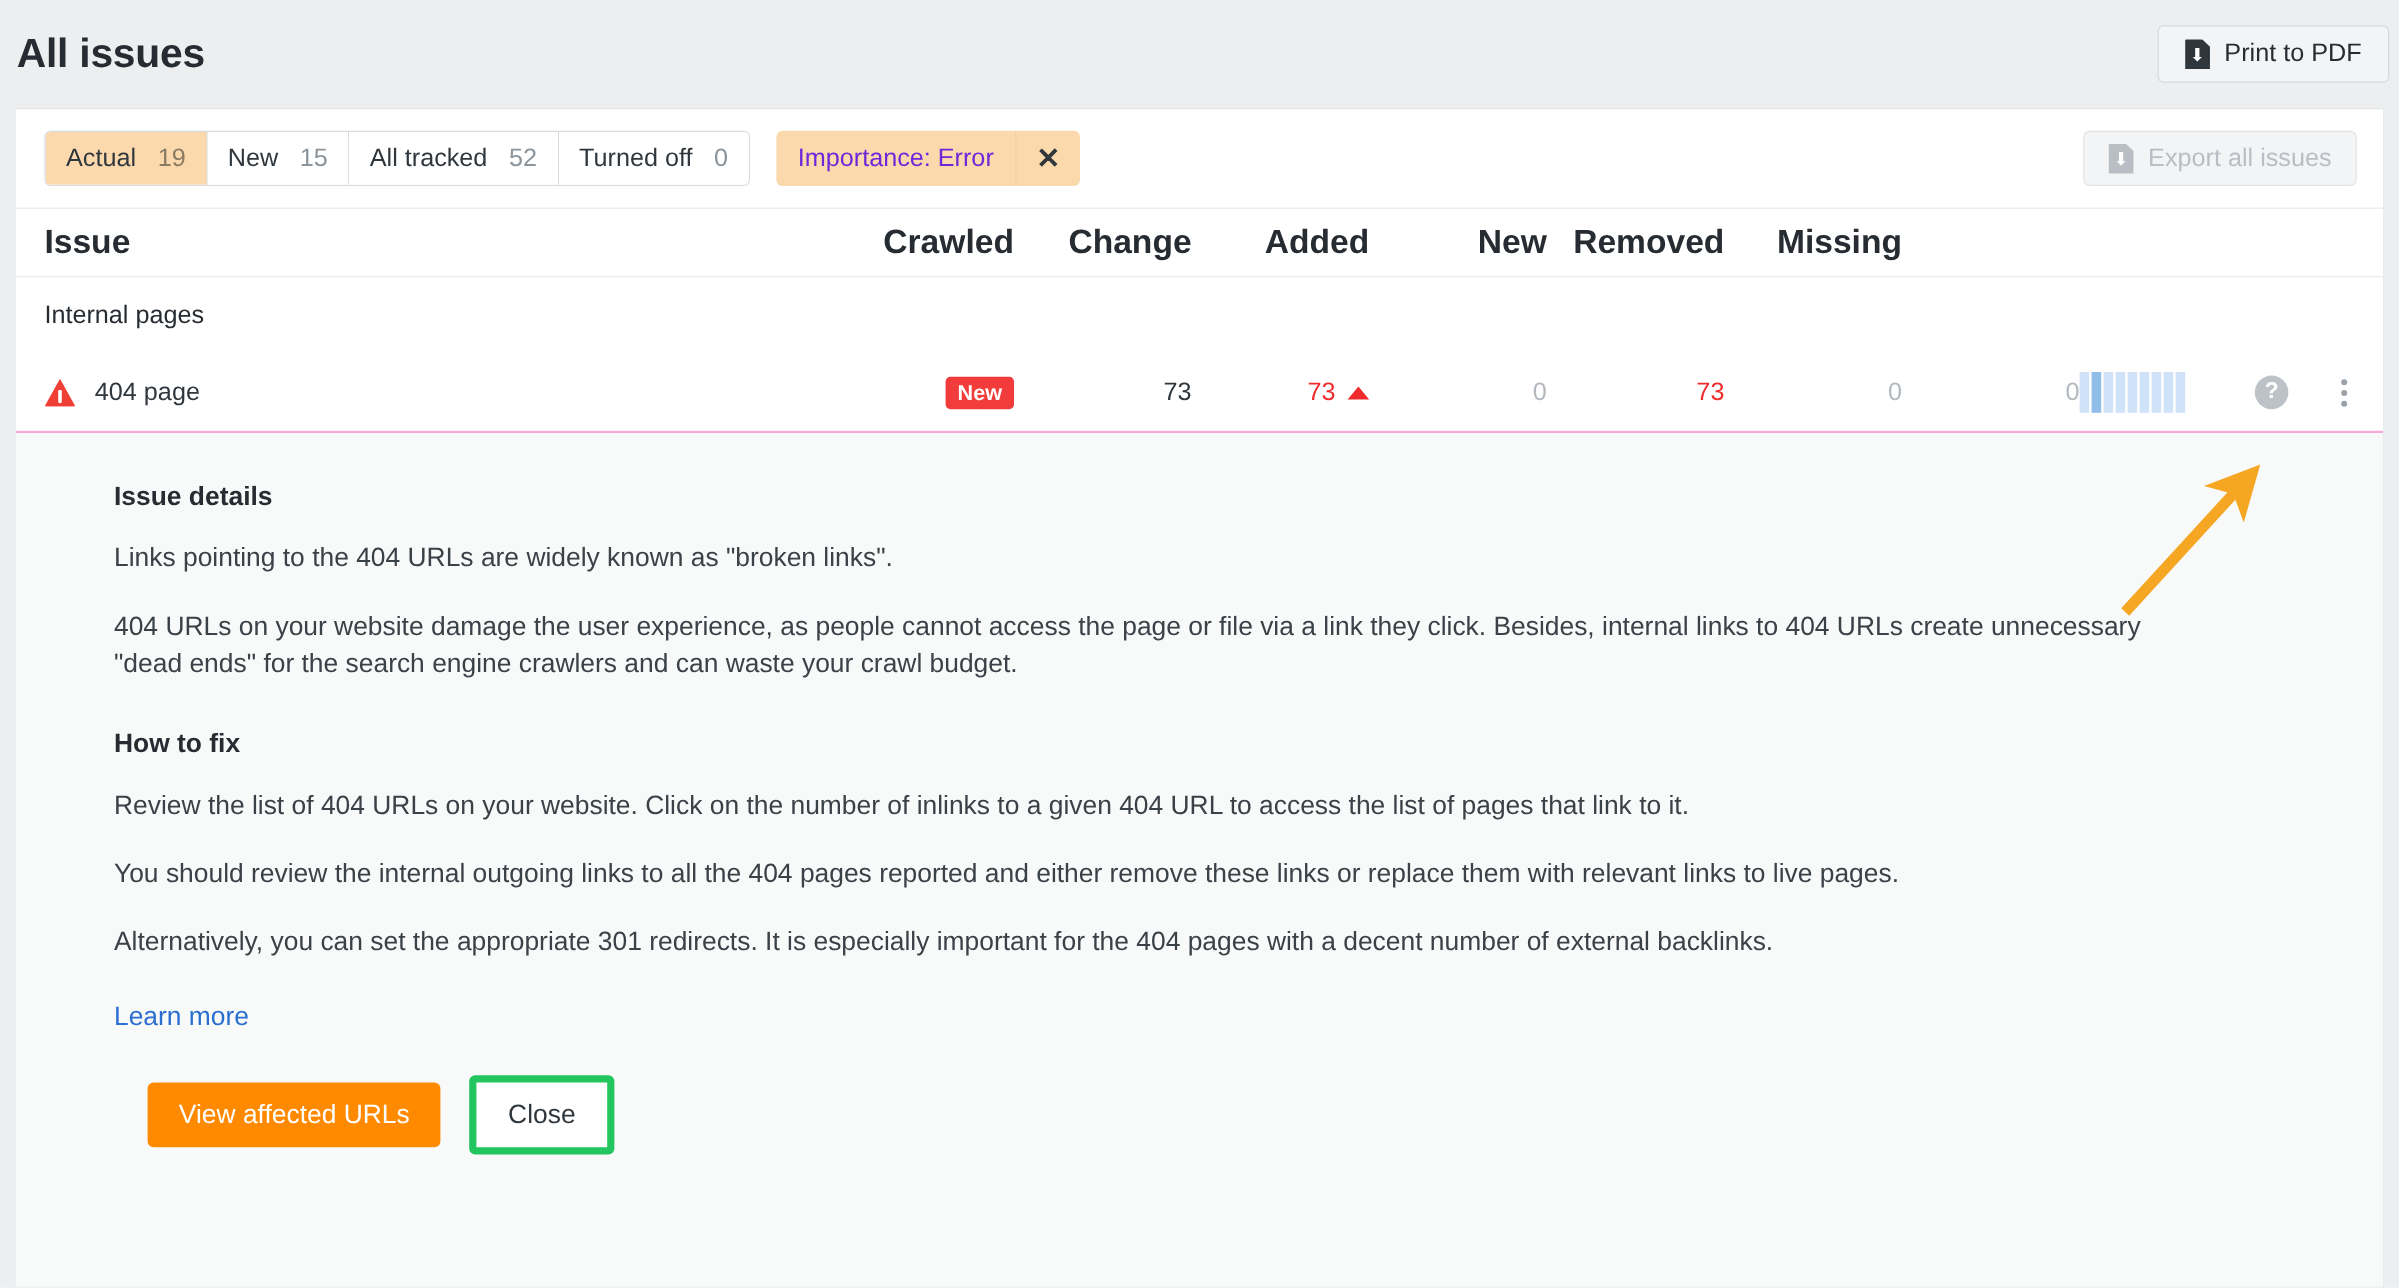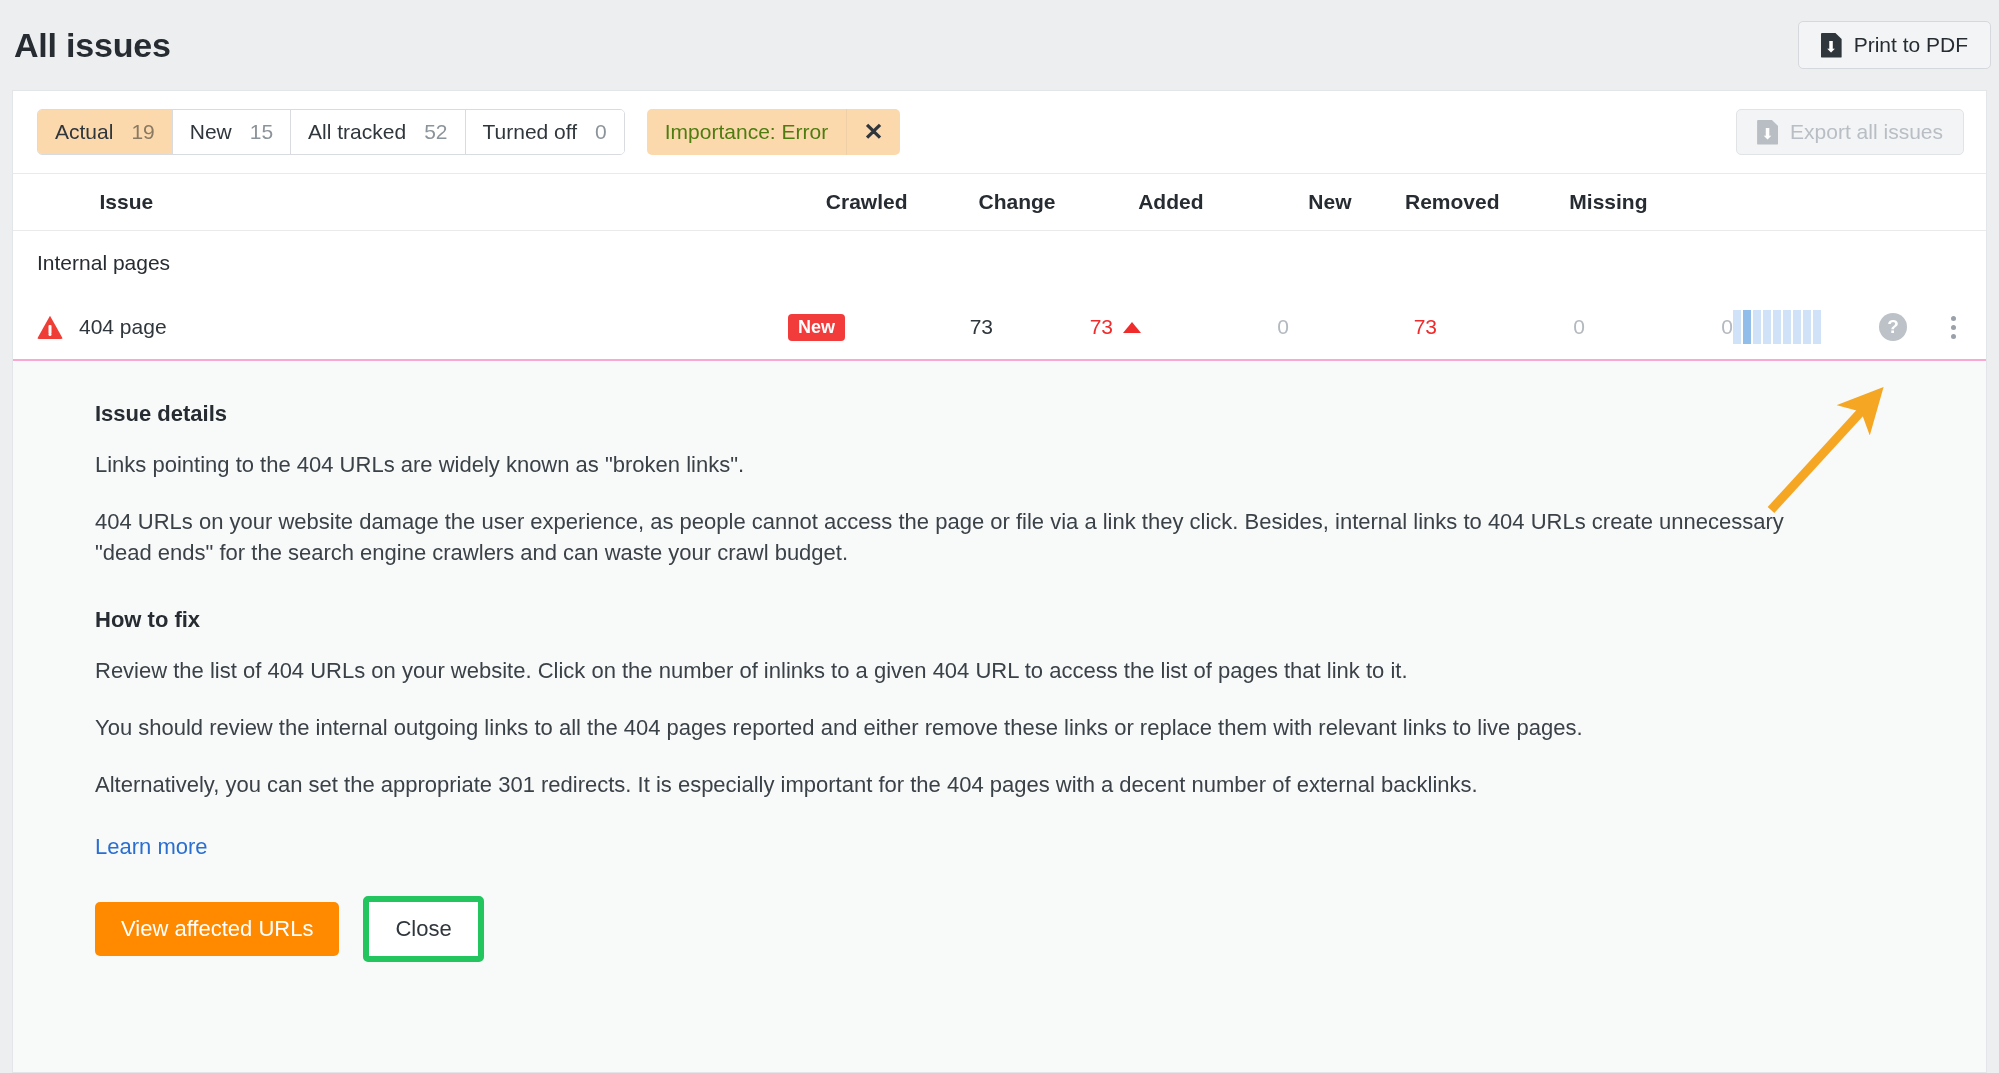--- a/index.html
+++ b/index.html
@@ -112,21 +112,21 @@
     height: 46px;
     margin-left: 22px;
     background: #fbd9ad;
     border-radius: 5px;
     overflow: hidden;
     cursor: pointer;
   }
   .chip-label {
     padding: 0 18px;
     font-size: 21px;
-    color: #4d7c0f;
+    color: #6d28d9;
     white-space: nowrap;
   }
   .chip-x {
     width: 54px;
     height: 100%;
     display: flex;
     align-items: center;
     justify-content: center;
     border-left: 1px solid #efcfa5;
     font-size: 24px;
@@ -152,24 +152,23 @@
   }
 
   
   .thead {
     display: flex;
     align-items: center;
     height: 58px;
     border-top: 1px solid #e8eaec;
     border-bottom: 1px solid #e8eaec;
     padding: 0 22px 0 24px;
-    font-size: 21px;
+    font-size: 28px;
     font-weight: bold;
     color: #262c31;
-    justify-content: center;
   }
   .col-issue { width: 660px; flex: none; }
   .col-num   { width: 148px; flex: none; text-align: right; }
   .col-spark { width: 146px; flex: none; }
   .col-help  { width: 62px;  flex: none; }
   .col-menu  { width: 46px;  flex: none; }
 
   .group-row {
     height: 64px;
     display: flex;
@@ -312,20 +311,21 @@
     color: #2a6fd0;
     text-decoration: none;
     margin-top: 8px;
     cursor: pointer;
   }
   .actions {
     display: flex;
     align-items: center;
     gap: 24px;
     margin-top: 36px;
+    margin-left: 28px;
   }
   .btn-primary {
     background: #ff8a00;
     color: #fff;
     border: none;
     border-radius: 5px;
     font-size: 22px;
     font-family: inherit;
     padding: 14px 26px;
     cursor: pointer;

